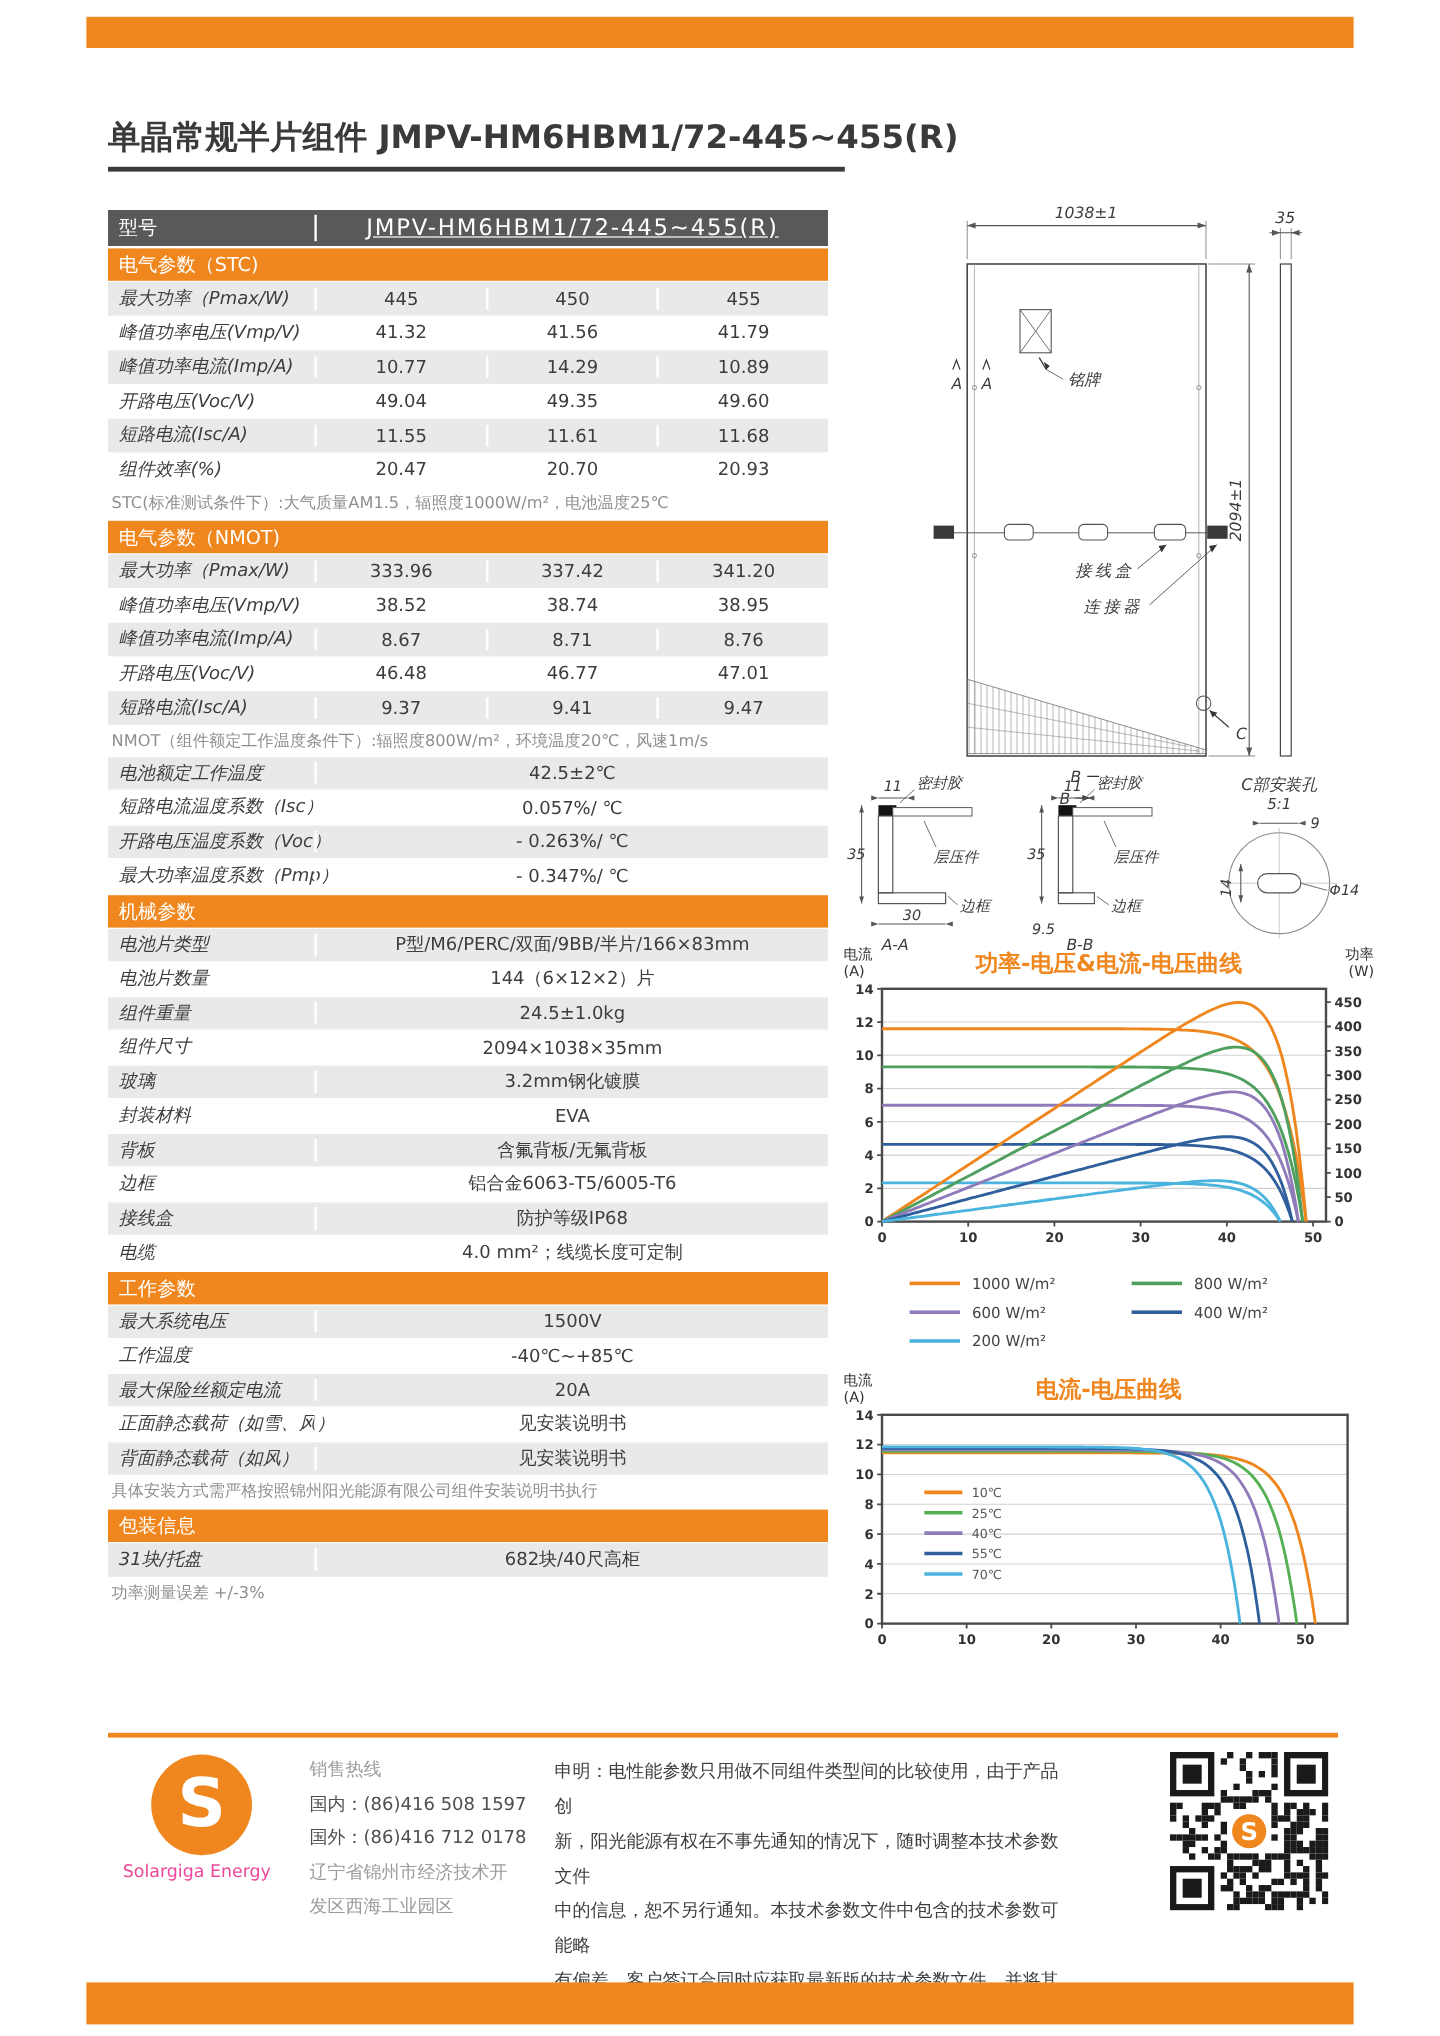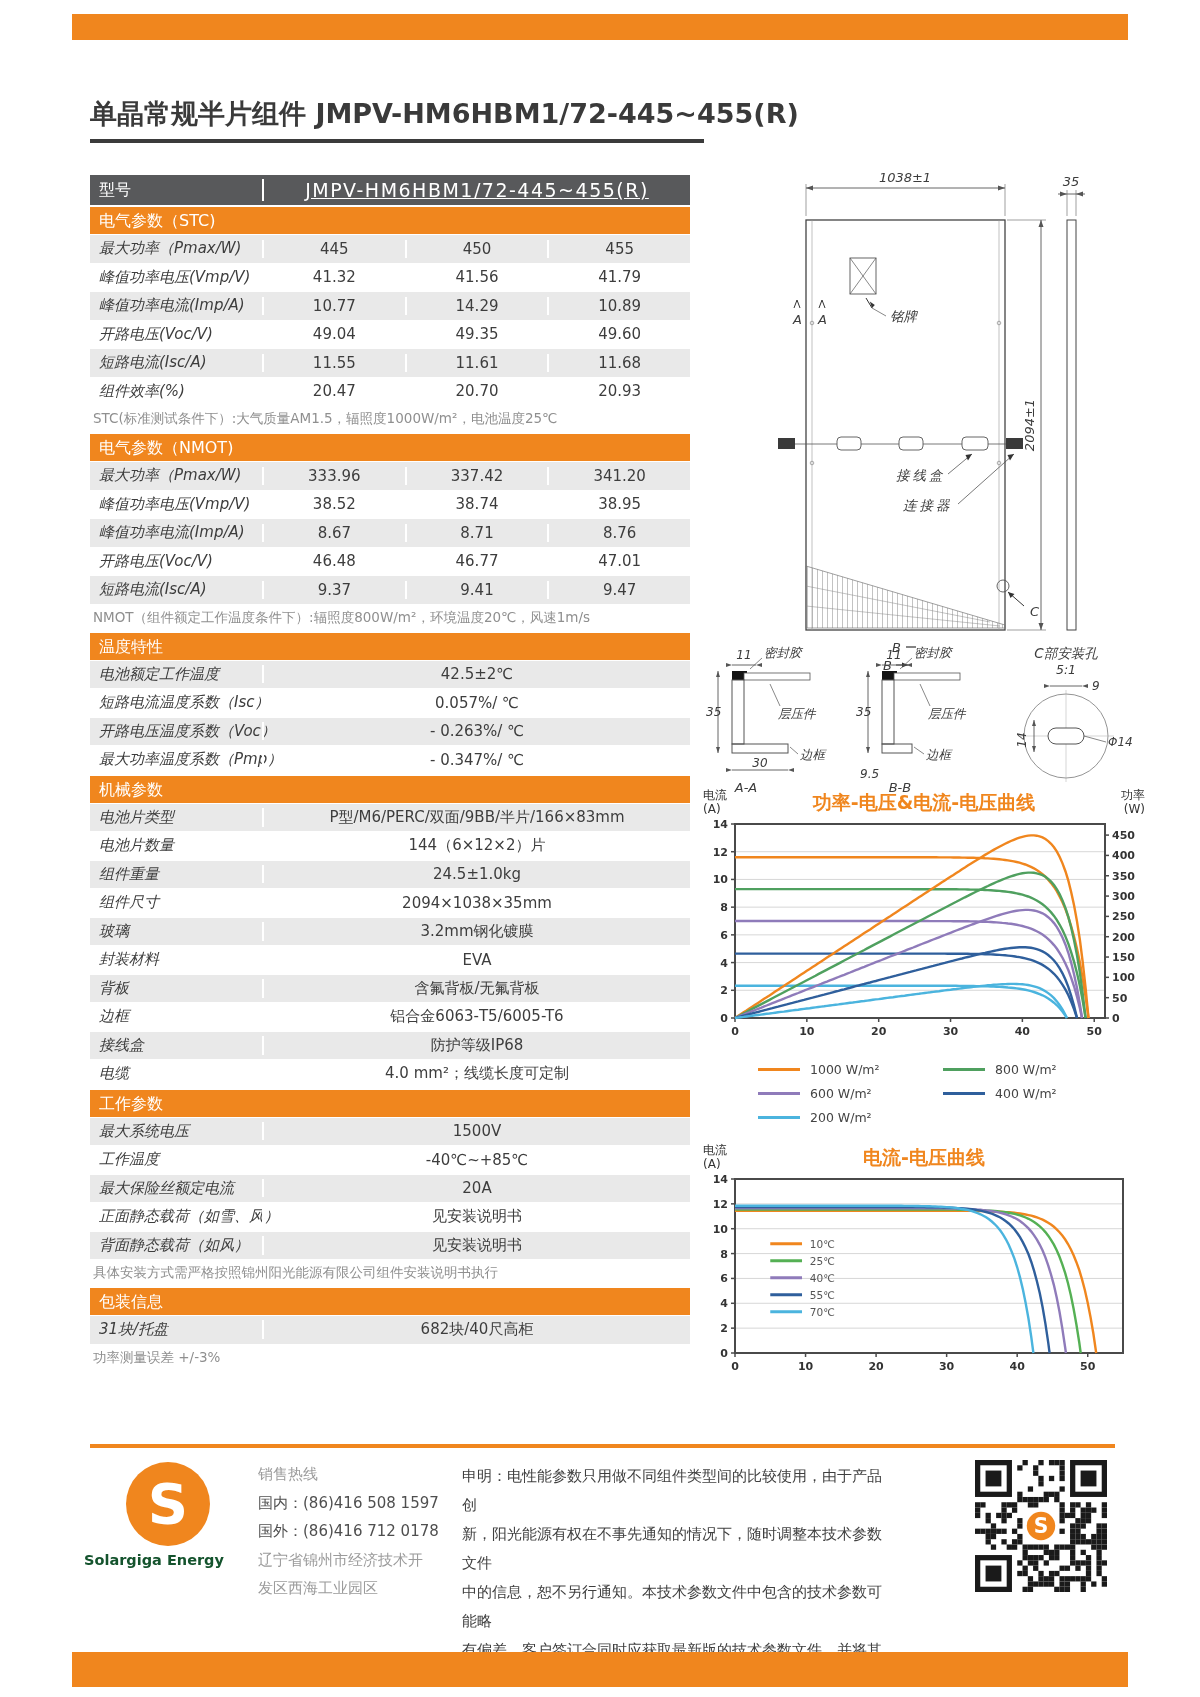--- a/index.html
+++ b/index.html
@@ -34,21 +34,21 @@
   .axis-lab.right{text-align:right;align-items:flex-end;}
   .chart-title{flex:1;text-align:center;font-size:19px;font-weight:bold;color:#F0861E;padding-top:2px;}
   .legend-grid{display:grid;grid-template-columns:185px 185px;row-gap:9px;margin:14px 0 0 55px;}
   .legend-item{display:flex;align-items:center;font-size:12.5px;color:#444;}
   .legend-swatch{width:42px;height:3px;margin-right:10px;}
   
   #footer-rule{position:absolute;left:90px;top:1444px;width:1025px;height:4px;background:#F0861E;}
   #logo-circle{position:absolute;left:126px;top:1462px;width:84px;height:84px;border-radius:50%;background:#F0861E;
                display:flex;align-items:center;justify-content:center;}
   #logo-letter{color:#fff;font-size:56px;font-weight:bold;line-height:1;}
-  #logo-brand{position:absolute;left:84px;top:1552px;width:140px;text-align:center;color:#14532d;font-weight:bold;font-size:14.5px;}
+  #logo-brand{position:absolute;left:94px;top:1552px;width:140px;text-align:center;color:#ec4899;font-weight:normal;font-size:14.5px;}
   #contact{position:absolute;left:258px;top:1460px;font-size:15px;line-height:28.5px;}
   #contact .soft{color:#9b9b9b;}
   #contact .hard{color:#4f4f4f;}
   #disclaimer{position:absolute;left:462px;top:1462px;width:428px;font-size:15px;line-height:29px;color:#3f3f3f;}
   #qr{position:absolute;left:975px;top:1460px;width:132px;height:132px;}
 </style>
 </head>
 <body>
 
 <div class="page">
@@ -127,21 +127,20 @@
           <div class="val">46.77</div>
           <div class="val">47.01</div>
         </div>
         <div class="trow odd">
           <div class="lbl">短路电流(Isc/A)</div>
           <div class="val">9.37</div>
           <div class="val">9.41</div>
           <div class="val">9.47</div>
         </div>
         <div class="note">NMOT（组件额定工作温度条件下）:辐照度800W/m²，环境温度20℃，风速1m/s</div>
-        <div class="sechdr">温度特性</div>
         <div class="trow odd">
           <div class="lbl">电池额定工作温度</div>
           <div class="val">42.5±2℃</div>
         </div>
         <div class="trow">
           <div class="lbl">短路电流温度系数（Isc）</div>
           <div class="val">0.057%/ ℃</div>
         </div>
         <div class="trow odd">
           <div class="lbl">开路电压温度系数（Voc）</div>

